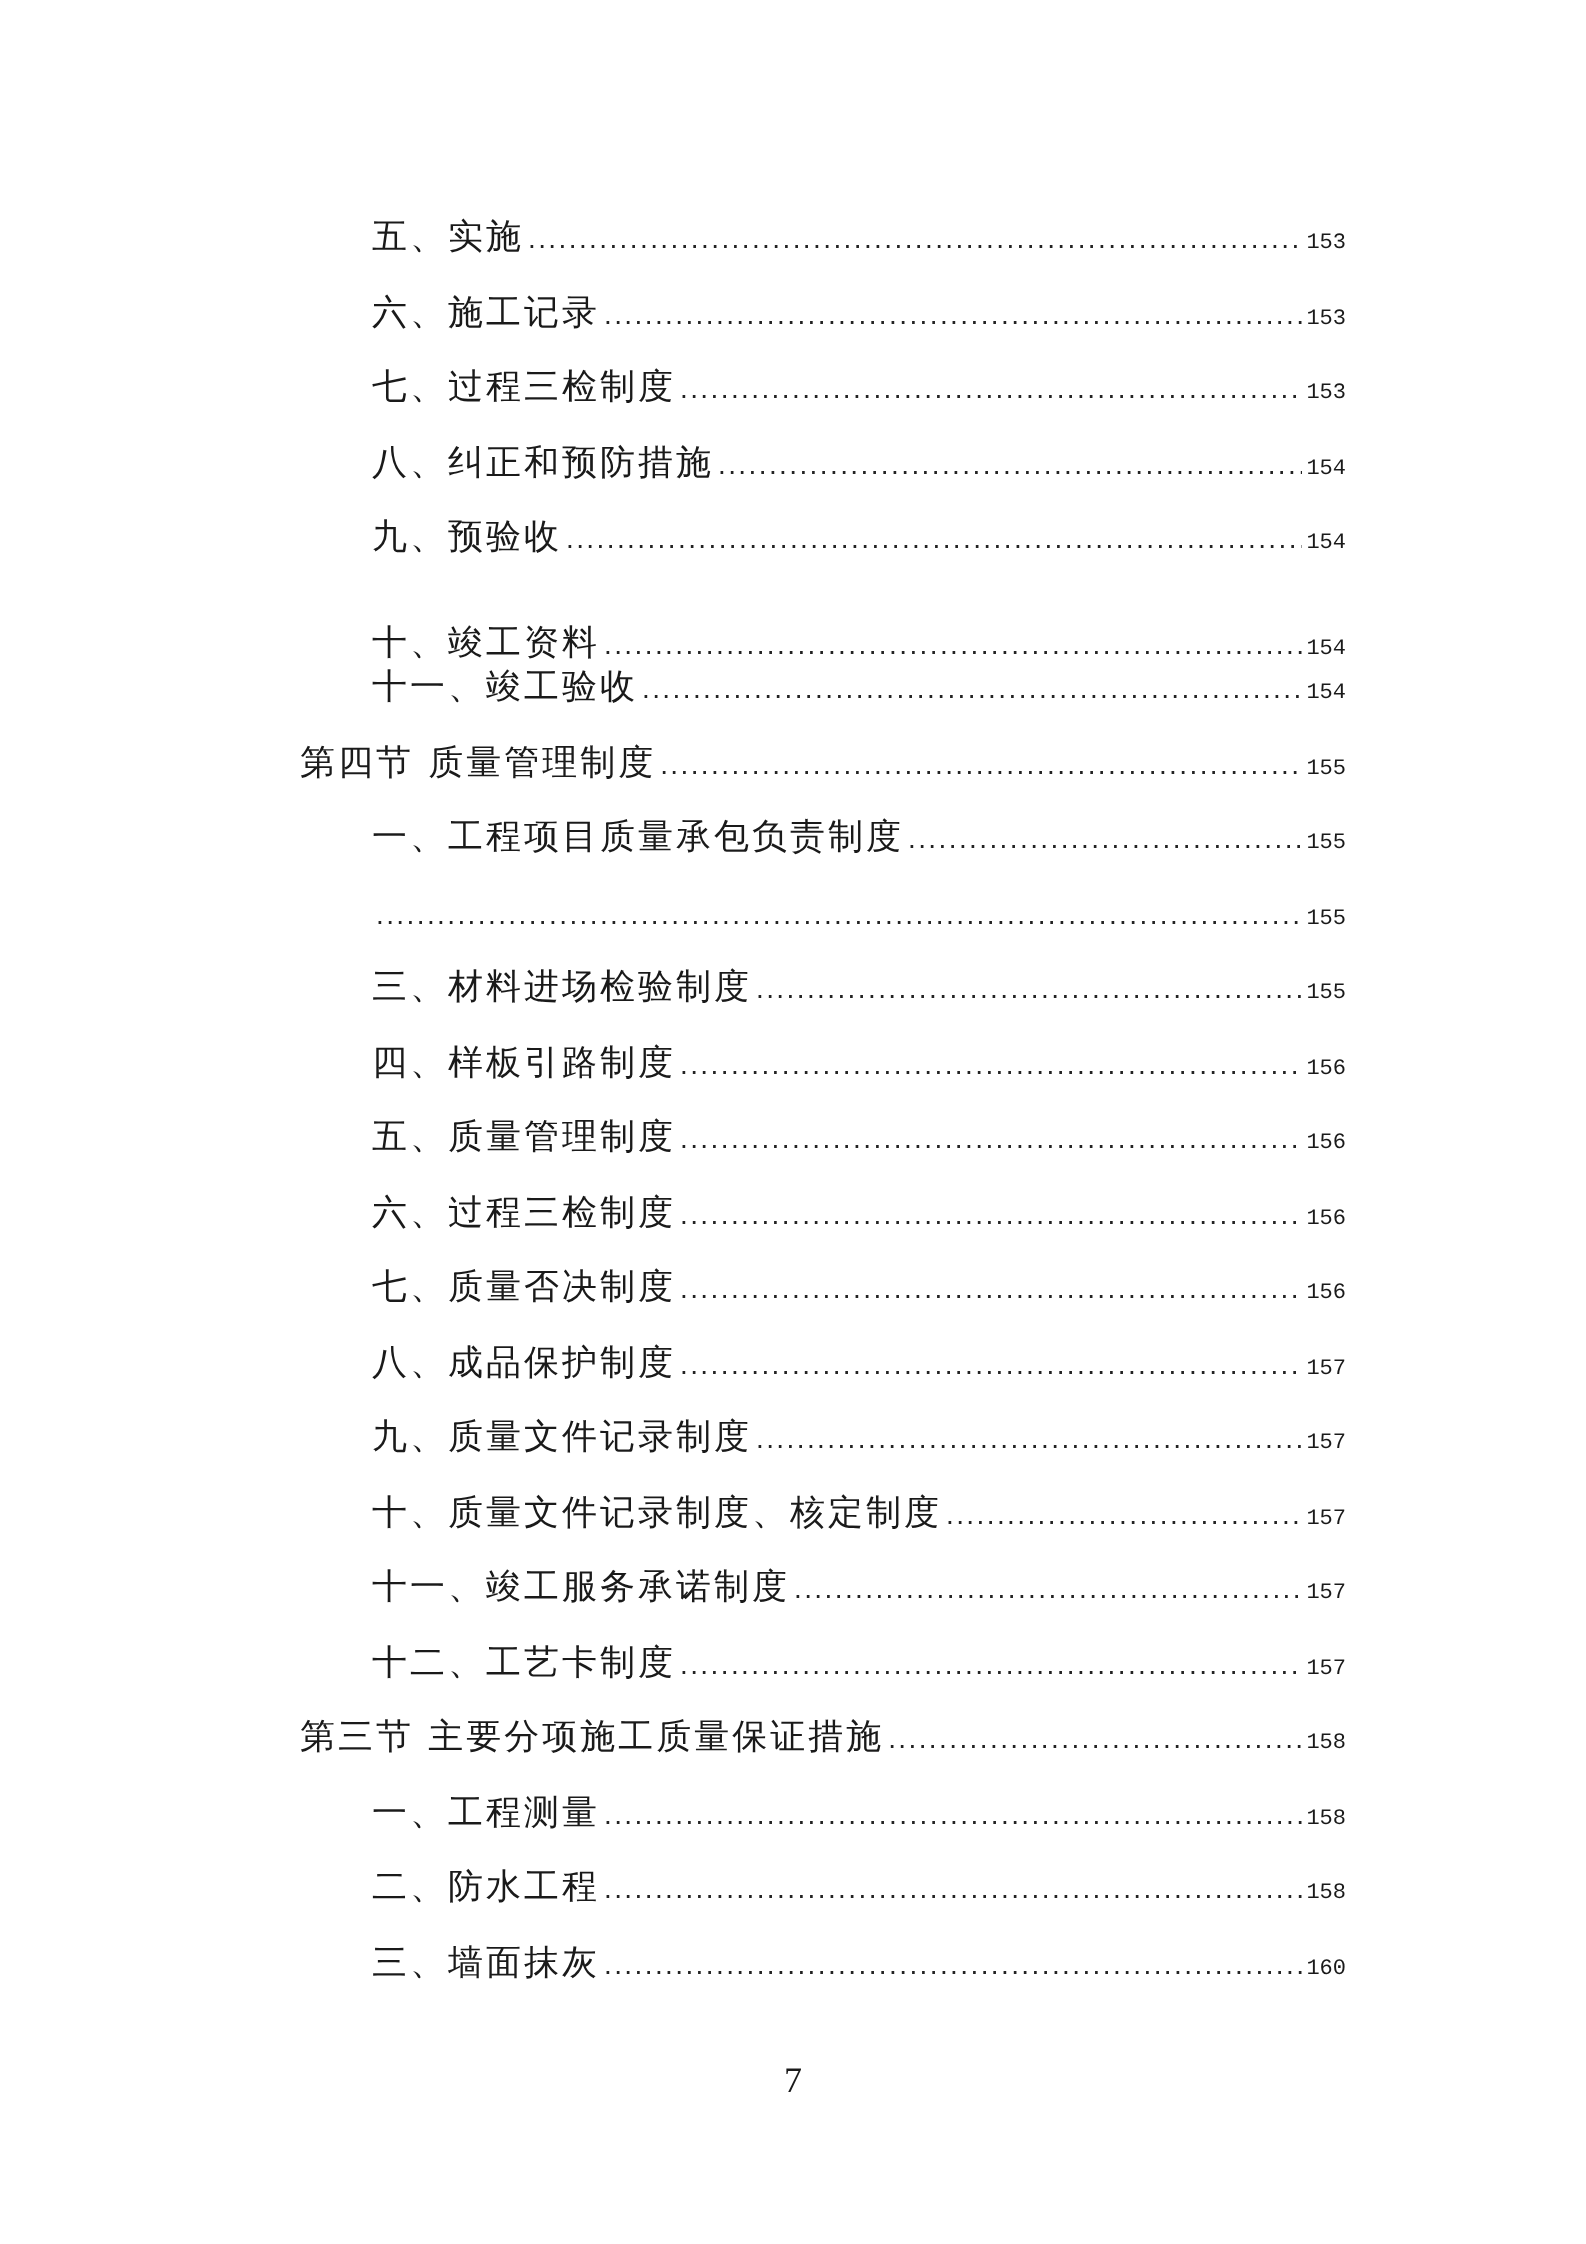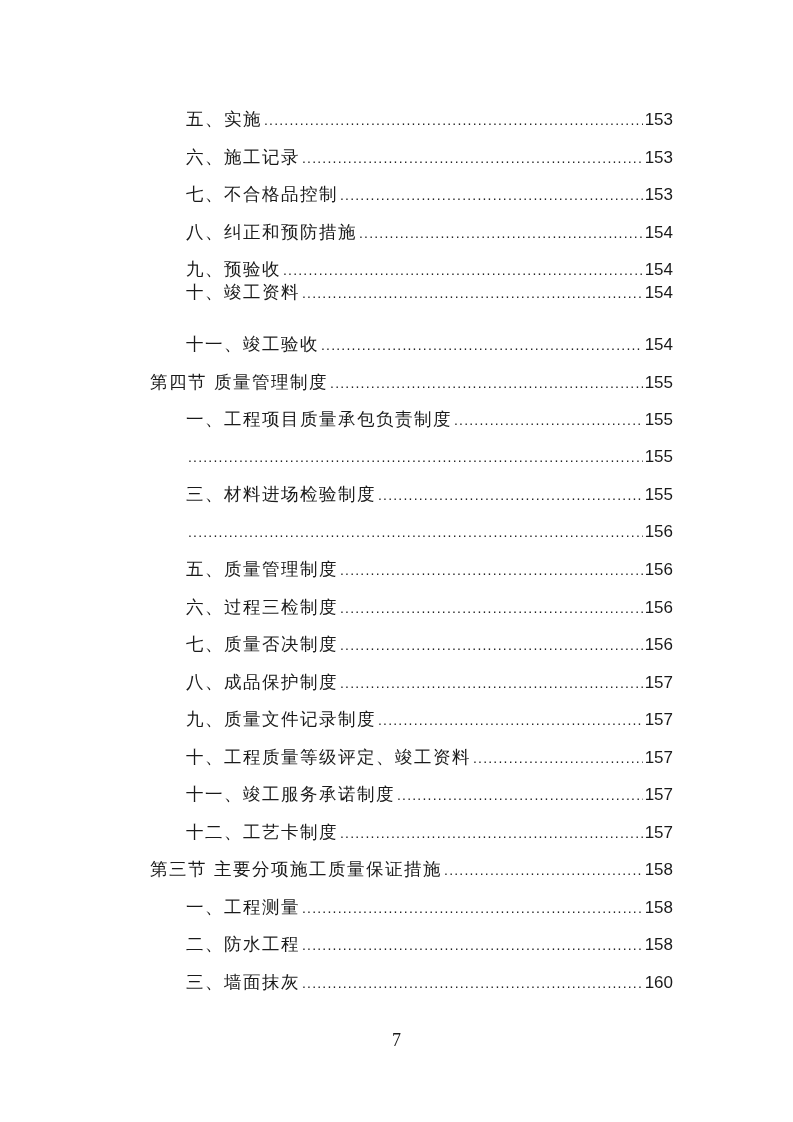--- a/index.html
+++ b/index.html
@@ -6,54 +6,54 @@
     body { width: 793px; height: 1122px; position: relative; overflow: hidden;
       font-family: "DejaVu Serif", "Liberation Serif", serif; color: #1a1a1a; }
     .toc { position: absolute; left: 0; top: 0; width: 793px; }
     .row { position: absolute; height: 24px; display: flex; align-items: baseline; font-size: 17.5px; line-height: 24px; }
     .row.lvl1 { left: 150px; width: 523px; }
     .row.lvl2 { left: 186px; width: 487px; }
     .row .label { white-space: nowrap; letter-spacing: 1.5px; }
     .row .leader { flex: 1; overflow: hidden; white-space: nowrap; margin: 0 2px; color: #222;
       font-family: "Liberation Sans", sans-serif; font-size: 14px; letter-spacing: 1.2px; }
     .row .leader::after { content: "....................................................................................................................................................................................................................."; }
-    .row .page { font-family: Liberation Sans, sans-serif; font-size: 17px; white-space: nowrap; }
+    .row .page { font-family: Liberation Mono, monospace; font-size: 11px; white-space: nowrap; }
     .footer { position: absolute; top: 1030px; left: 0; width: 793px; text-align: center;
       font-family: "Liberation Serif", serif; font-size: 18px; }
   </style>
 </head>
 <body>
 
 <div class="toc">
   <div class="row lvl2" style="top:107px">
       <span class="label">五、实施</span>
       <span class="leader"></span>
       <span class="page">153</span>
     </div>
   <div class="row lvl2" style="top:144.5px">
       <span class="label">六、施工记录</span>
       <span class="leader"></span>
       <span class="page">153</span>
     </div>
   <div class="row lvl2" style="top:182px">
-      <span class="label">七、不合格品控制</span>
+      <span class="label">七、过程三检制度</span>
       <span class="leader"></span>
       <span class="page">153</span>
     </div>
   <div class="row lvl2" style="top:219.5px">
       <span class="label">八、纠正和预防措施</span>
       <span class="leader"></span>
       <span class="page">154</span>
     </div>
   <div class="row lvl2" style="top:257px">
       <span class="label">九、预验收</span>
       <span class="leader"></span>
       <span class="page">154</span>
     </div>
-  <div class="row lvl2" style="top:280px">
+  <div class="row lvl2" style="top:310px">
       <span class="label">十、竣工资料</span>
       <span class="leader"></span>
       <span class="page">154</span>
     </div>
   <div class="row lvl2" style="top:332px">
       <span class="label">十一、竣工验收</span>
       <span class="leader"></span>
       <span class="page">154</span>
     </div>
   <div class="row lvl1" style="top:369.5px">
@@ -69,20 +69,21 @@
   <div class="row lvl2" style="top:444.5px">
       <span class="leader"></span>
       <span class="page">155</span>
     </div>
   <div class="row lvl2" style="top:482px">
       <span class="label">三、材料进场检验制度</span>
       <span class="leader"></span>
       <span class="page">155</span>
     </div>
   <div class="row lvl2" style="top:519.5px">
+      <span class="label">四、样板引路制度</span>
       <span class="leader"></span>
       <span class="page">156</span>
     </div>
   <div class="row lvl2" style="top:557px">
       <span class="label">五、质量管理制度</span>
       <span class="leader"></span>
       <span class="page">156</span>
     </div>
   <div class="row lvl2" style="top:594.5px">
       <span class="label">六、过程三检制度</span>
@@ -98,21 +99,21 @@
       <span class="label">八、成品保护制度</span>
       <span class="leader"></span>
       <span class="page">157</span>
     </div>
   <div class="row lvl2" style="top:707px">
       <span class="label">九、质量文件记录制度</span>
       <span class="leader"></span>
       <span class="page">157</span>
     </div>
   <div class="row lvl2" style="top:744.5px">
-      <span class="label">十、工程质量等级评定、竣工资料</span>
+      <span class="label">十、质量文件记录制度、核定制度</span>
       <span class="leader"></span>
       <span class="page">157</span>
     </div>
   <div class="row lvl2" style="top:782px">
       <span class="label">十一、竣工服务承诺制度</span>
       <span class="leader"></span>
       <span class="page">157</span>
     </div>
   <div class="row lvl2" style="top:819.5px">
       <span class="label">十二、工艺卡制度</span>

